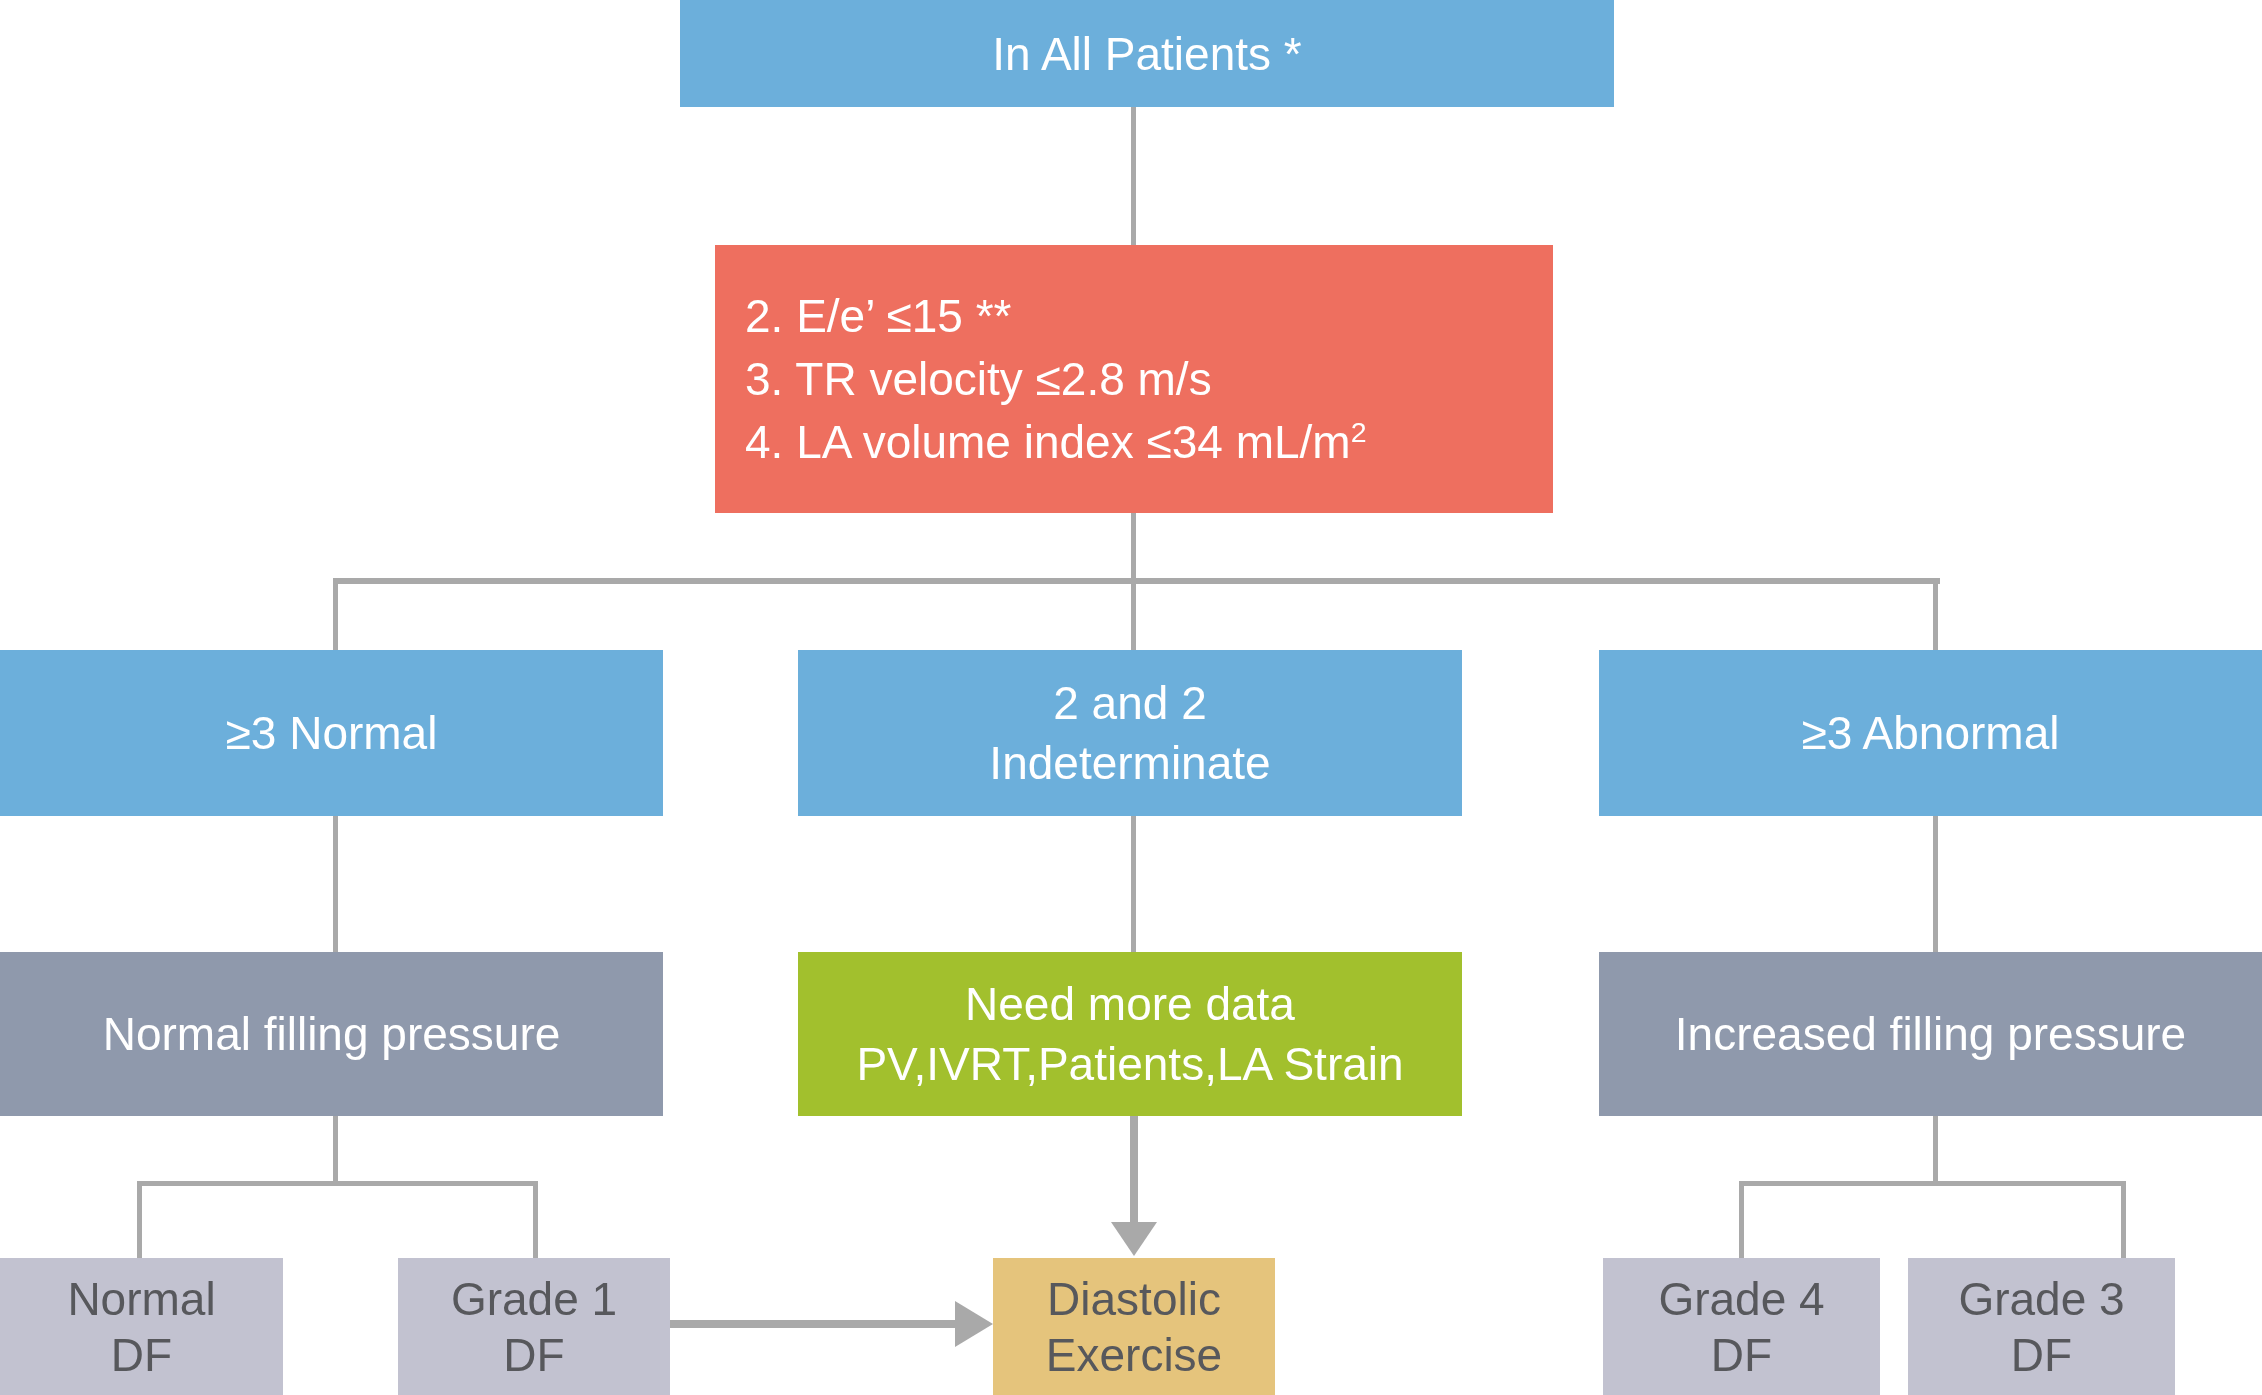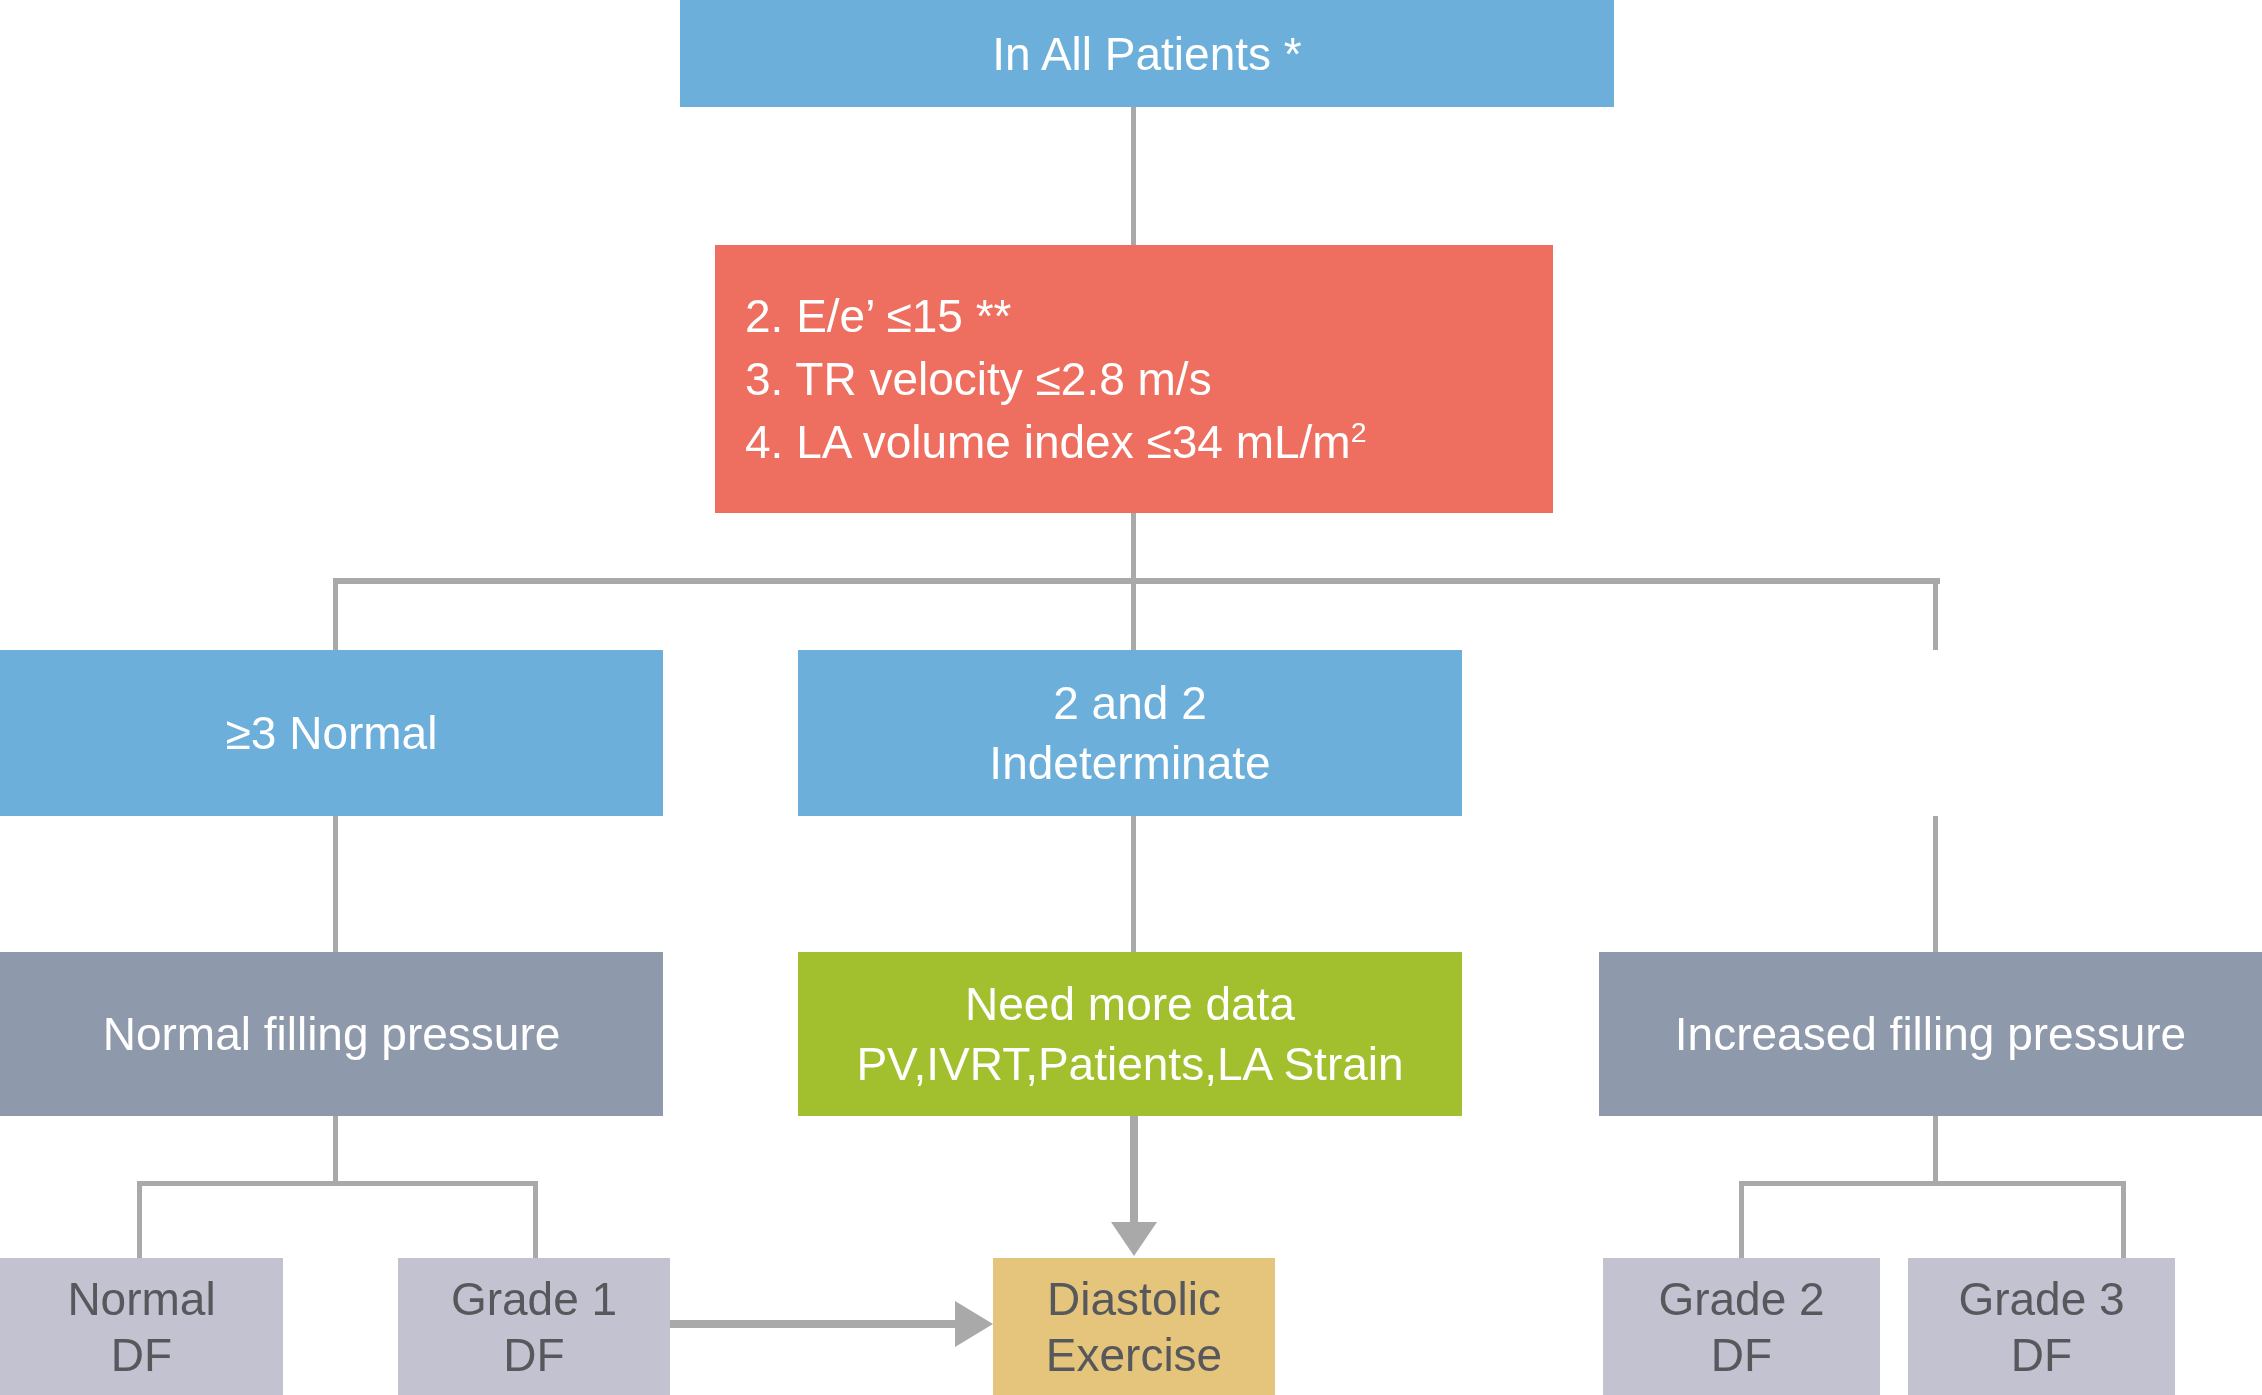--- a/index.html
+++ b/index.html
@@ -76,20 +76,23 @@
   <div class="line" style="left:1131px; top:578px; width:5px; height:72px;"></div>
   <div class="line" style="left:1933px; top:578px; width:5px; height:72px;"></div>
 
   <div class="node blue" style="left:0; top:650px; width:663px; height:166px;">
     <div>≥3 Normal</div>
   </div>
   <div class="node blue" style="left:798px; top:650px; width:664px; height:166px;">
     <div>2 and 2</div>
     <div>Indeterminate</div>
   </div>
+  <div class="node blue" style="left:1599px; top:650px; width:663px; height:166px;">
+    <div>≥3 Abnormal</div>
+  </div>
 
   <div class="line" style="left:333px; top:816px; width:5px; height:136px;"></div>
   <div class="line" style="left:1131px; top:816px; width:5px; height:136px;"></div>
   <div class="line" style="left:1933px; top:816px; width:5px; height:136px;"></div>
 
   <div class="node slate" style="left:0; top:952px; width:663px; height:164px;">
     <div>Normal filling pressure</div>
   </div>
   <div class="node green" style="left:798px; top:952px; width:664px; height:164px;">
     <div>Need more data</div>
@@ -121,21 +124,21 @@
   </div>
   <div class="node lavender" style="left:398px; top:1258px; width:272px; height:137px;">
     <div>Grade 1</div>
     <div>DF</div>
   </div>
   <div class="node tan" style="left:993px; top:1258px; width:282px; height:137px;">
     <div>Diastolic</div>
     <div>Exercise</div>
   </div>
   <div class="node lavender" style="left:1603px; top:1258px; width:277px; height:137px;">
-    <div>Grade 2</div>
+    <div>Grade 4</div>
     <div>DF</div>
   </div>
   <div class="node lavender" style="left:1908px; top:1258px; width:267px; height:137px;">
     <div>Grade 3</div>
     <div>DF</div>
   </div>
 
 </div>
 
 </body></html>

